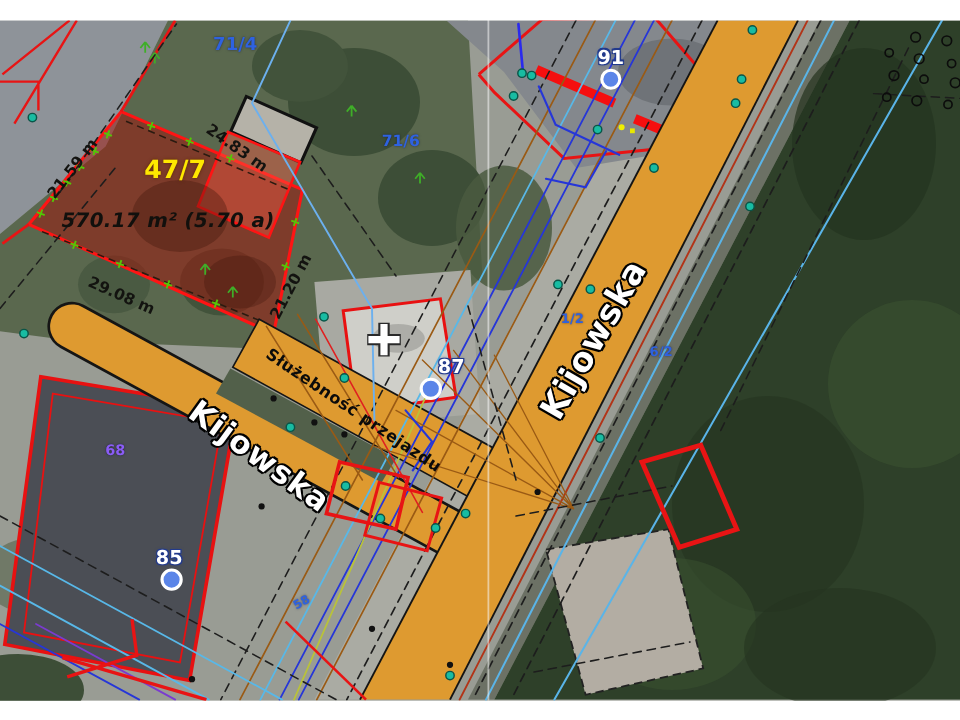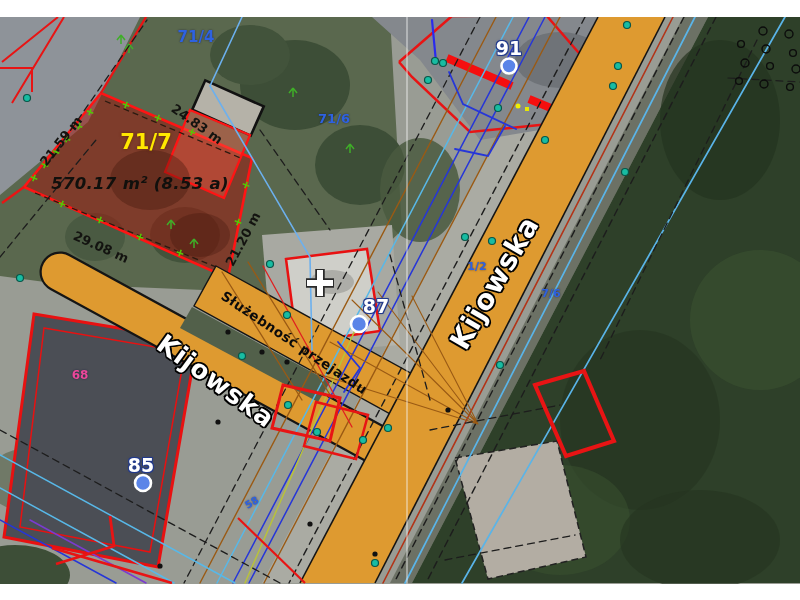--- a/index.html
+++ b/index.html
@@ -5,21 +5,21 @@
   html,body{margin:0;padding:0;background:#ffffff;}
   #stage{position:relative;width:800px;height:600px;background:#fff;overflow:hidden;
          font-family:"DejaVu Sans","Liberation Sans",sans-serif;}
   #mapsvg{position:absolute;left:0;top:0;}
   #labels{position:absolute;left:0;top:0;width:800px;height:600px;}
   .lbl{position:absolute;white-space:nowrap;line-height:1;}
   .meas{font-size:13px;font-weight:bold;color:#131310;}
   .area-lbl{font-size:16.5px;font-weight:bold;font-style:italic;color:#11100d;letter-spacing:.3px;}
   .pid{font-size:21px;font-weight:bold;color:var(--highlight-label);text-shadow:0 0 3px rgba(90,40,0,.9);}
   .plbl{font-weight:bold;color:var(--parcel-label-blue);text-shadow:0 0 2px rgba(5,5,50,.55);}
-  .mklbl{font-size:19px;font-weight:bold;color:#fff;
+  .mklbl{font-size:16px;font-weight:bold;color:#fff;
      text-shadow:-1px -1px 0 #223a8c,1px -1px 0 #223a8c,-1px 1px 0 #223a8c,1px 1px 0 #223a8c,0 0 3px #223a8c;}
   .street{font-weight:bold;color:#fff;letter-spacing:1px;
      text-shadow:-2px 0 0 #000,2px 0 0 #000,0 -2px 0 #000,0 2px 0 #000,-1px -1px 0 #000,1px 1px 0 #000,-1px 1px 0 #000,1px -1px 0 #000;}
   .ease{font-size:13.5px;font-weight:600;color:#0b0b0b;letter-spacing:.4px;}
   .road-fill{fill:var(--road);}
   .road-line{stroke:var(--road);}
   .parcel-main{fill:var(--parcel-fill);stroke:var(--parcel-outline);stroke-width:2.6;}
   .parcel-inner{fill:var(--parcel-inner-fill);stroke:var(--parcel-outline);stroke-width:2.2;}
   .redln{stroke:#e81414;fill:none;}
   .teal{fill:var(--survey-teal);stroke:#0a5548;stroke-width:1.2;}
@@ -218,32 +218,32 @@
   <g transform="translate(320,283)">
     <path d="M-14,0 H14 M0,-14 V14" stroke="#2a2a2a" stroke-width="9.5"></path>
     <path d="M-13,0 H13 M0,-13 V13" stroke="#ffffff" stroke-width="6"></path>
   </g>
 
   <rect x="0" y="0" width="800" height="17" fill="#ffffff"></rect>
   <rect x="0" y="584" width="800" height="16" fill="#ffffff"></rect>
 </svg>
 
 <div id="labels">
-  <div class="lbl pid" style="left:146px;top:142px;transform:translate(-50%,-50%);">71/7</div>
-  <div class="lbl area-lbl" style="left:140px;top:184px;transform:translate(-50%,-50%);">570.17 m² (8.53 a)</div>
+  <div class="lbl pid" style="left:146px;top:142px;transform:translate(-50%,-50%);">47/7</div>
+  <div class="lbl area-lbl" style="left:140px;top:184px;transform:translate(-50%,-50%);">570.17 m² (5.70 a)</div>
   <div class="lbl meas" style="left:61px;top:141px;transform:translate(-50%,-50%) rotate(-52deg);">21.59 m</div>
   <div class="lbl meas" style="left:197px;top:124px;transform:translate(-50%,-50%) rotate(35deg);">24.83 m</div>
   <div class="lbl meas" style="left:243px;top:239px;transform:translate(-50%,-50%) rotate(-62deg);">21.20 m</div>
   <div class="lbl meas" style="left:101px;top:247px;transform:translate(-50%,-50%) rotate(24deg);">29.08 m</div>
 
   <div class="lbl plbl" style="left:196px;top:37px;font-size:15px;transform:translate(-50%,-50%);">71/4</div>
   <div class="lbl plbl" style="left:334px;top:118px;font-size:13px;transform:translate(-50%,-50%);">71/6</div>
   <div class="lbl plbl" style="left:477px;top:266px;font-size:11px;transform:translate(-50%,-50%);">1/2</div>
-  <div class="lbl plbl" style="left:551px;top:293px;font-size:11px;transform:translate(-50%,-50%);">7/6</div>
-  <div class="lbl plbl" style="left:80px;top:375px;font-size:12px;color:#ec4899;transform:translate(-50%,-50%);">68</div>
+  <div class="lbl plbl" style="left:551px;top:293px;font-size:11px;transform:translate(-50%,-50%);">6/2</div>
+  <div class="lbl plbl" style="left:96px;top:375px;font-size:12px;color:#8b5cf6;transform:translate(-50%,-50%);">68</div>
   <div class="lbl plbl" style="left:252px;top:503px;font-size:10px;transform:translate(-50%,-50%) rotate(-30deg);">58</div>
 
   <div class="lbl mklbl" style="left:509px;top:48px;transform:translate(-50%,-50%);">91</div>
   <div class="lbl mklbl" style="left:358px;top:306px;transform:translate(-50%,-50%);padding-left:36px;">87</div>
   <div class="lbl mklbl" style="left:141px;top:465px;transform:translate(-50%,-50%);">85</div>
 
   <div class="lbl street" style="left:495px;top:283px;font-size:28px;transform:translate(-50%,-50%) rotate(-60deg);">Kijowska</div>
   <div class="lbl street" style="left:216px;top:381px;font-size:26px;transform:translate(-50%,-50%) rotate(36deg);">Kijowska</div>
   <div class="lbl ease" style="left:294px;top:343px;transform:translate(-50%,-50%) rotate(34deg);">Służebność przejazdu</div>
 </div>

